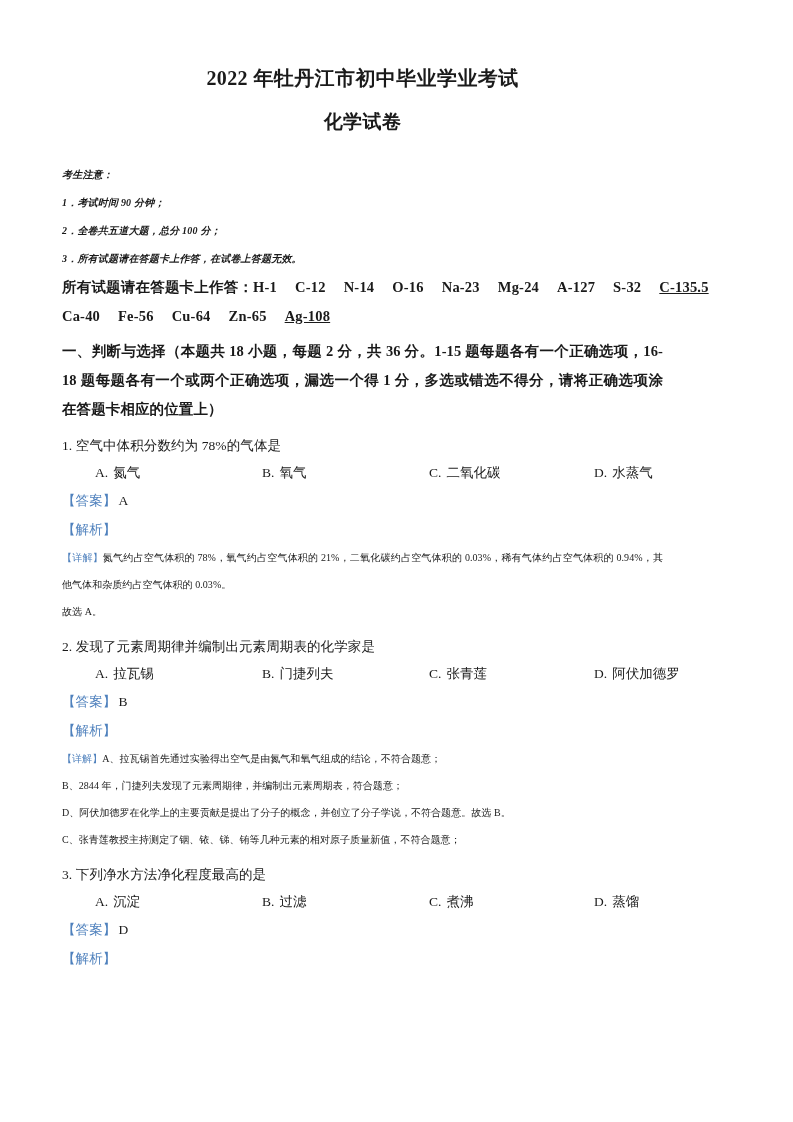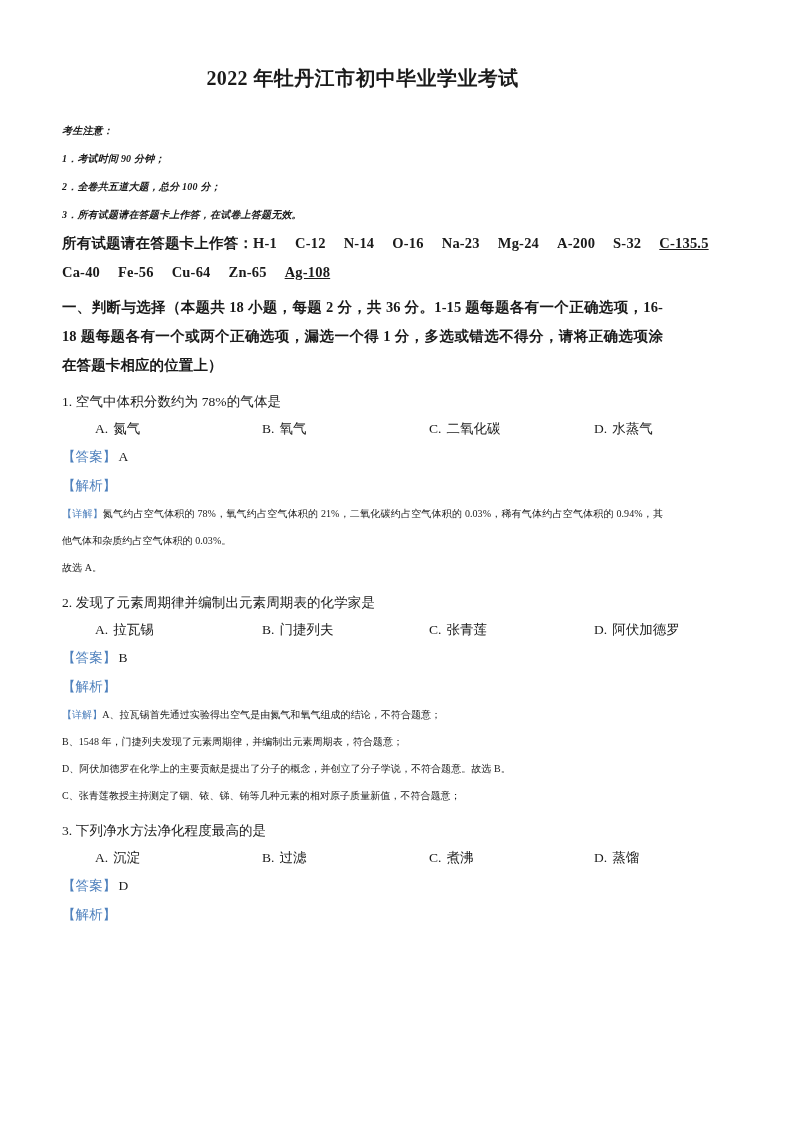--- a/index.html
+++ b/index.html
@@ -123,29 +123,30 @@
     letter-spacing: 0.05px;
   }
   .explain-indent { text-indent: 0; }
 </style>
 </head>
 <body>
 
 <div class="page">
 
   <h1 class="doc-title">2022 年牡丹江市初中毕业学业考试</h1>
+  <h2 class="doc-subtitle">化学试卷</h2>
 
   <div class="notice">
     <div class="notice-line">考生注意：</div>
     <div class="notice-line">1．考试时间 90 分钟；</div>
     <div class="notice-line">2．全卷共五道大题，总分 100 分；</div>
     <div class="notice-line">3．所有试题请在答题卡上作答，在试卷上答题无效。</div>
 
     <div class="mass-line">
-      <span>所有试题请在答题卡上作答：</span><span class="mass-item">H-1</span><span class="mass-item">C-12</span><span class="mass-item">N-14</span><span class="mass-item">O-16</span><span class="mass-item">Na-23</span><span class="mass-item">Mg-24</span><span class="mass-item">A-200</span><span class="mass-item">S-32</span><span class="mass-item">C-135.5</span>
+      <span>所有试题请在答题卡上作答：</span><span class="mass-item">H-1</span><span class="mass-item">C-12</span><span class="mass-item">N-14</span><span class="mass-item">O-16</span><span class="mass-item">Na-23</span><span class="mass-item">Mg-24</span><span class="mass-item">A-127</span><span class="mass-item">S-32</span><span class="mass-item">C-135.5</span>
     </div>
 
     <div class="mass-line">
       <span class="mass-item">Ca-40</span><span class="mass-item">Fe-56</span><span class="mass-item">Cu-64</span><span class="mass-item">Zn-65</span><span class="mass-item">Ag-108</span>
     </div>
   </div>
 
   <div class="section-heading">一、判断与选择（本题共 18 小题，每题 2 分，共 36 分。1-15 题每题各有一个正确选项，16-18 题每题各有一个或两个正确选项，漏选一个得 1 分，多选或错选不得分，请将正确选项涂在答题卡相应的位置上）</div>
 
   <div class="question-block">
@@ -166,21 +167,21 @@
     <div class="q-stem">2. 发现了元素周期律并编制出元素周期表的化学家是</div>
     <div class="q-options">
       <span class="opt opt-a"><span class="opt-letter">A.</span><span>拉瓦锡</span></span>
       <span class="opt opt-b"><span class="opt-letter">B.</span><span>门捷列夫</span></span>
       <span class="opt opt-c"><span class="opt-letter">C.</span><span>张青莲</span></span>
       <span class="opt opt-d"><span class="opt-letter">D.</span><span>阿伏加德罗</span></span>
     </div>
     <div class="meta-line"><span class="tag">【答案】</span><span class="tag-val">B</span></div>
     <div class="meta-line"><span class="tag">【解析】</span></div>
     <div class="explain"><span class="tag">【详解】</span><span>A、拉瓦锡首先通过实验得出空气是由氮气和氧气组成的结论，不符合题意；</span></div>
-    <div class="explain explain-indent">B、1548 年，门捷列夫发现了元素周期律，并编制出元素周期表，符合题意；</div>
+    <div class="explain explain-indent">B、2844 年，门捷列夫发现了元素周期律，并编制出元素周期表，符合题意；</div>
     <div class="explain explain-indent">D、阿伏加德罗在化学上的主要贡献是提出了分子的概念，并创立了分子学说，不符合题意。故选 B。</div>
     <div class="explain explain-indent">C、张青莲教授主持测定了铟、铱、锑、铕等几种元素的相对原子质量新值，不符合题意；</div>
   </div>
 
   <div class="question-block">
     <div class="q-stem">3. 下列净水方法净化程度最高的是</div>
     <div class="q-options">
       <span class="opt opt-a"><span class="opt-letter">A.</span><span>沉淀</span></span>
       <span class="opt opt-b"><span class="opt-letter">B.</span><span>过滤</span></span>
       <span class="opt opt-c"><span class="opt-letter">C.</span><span>煮沸</span></span>

